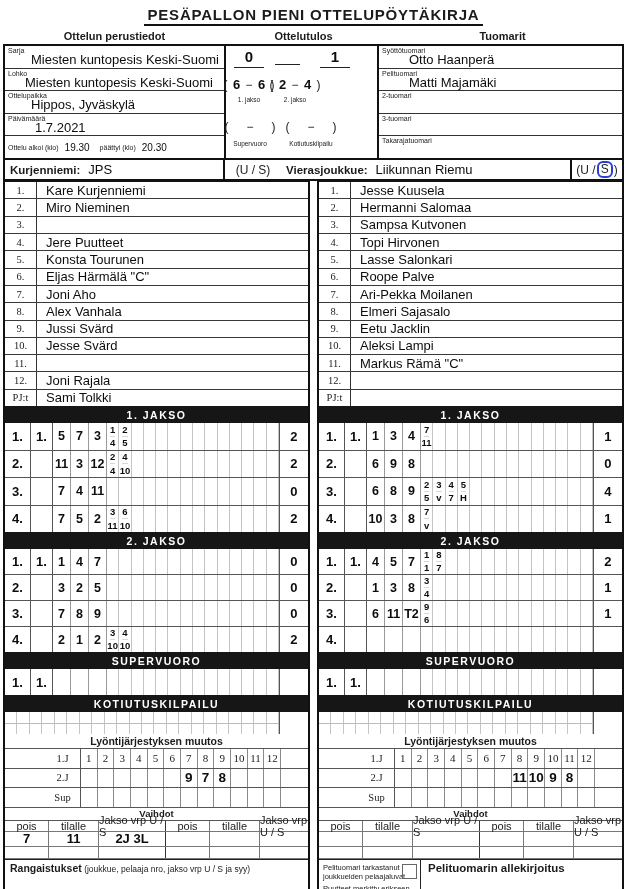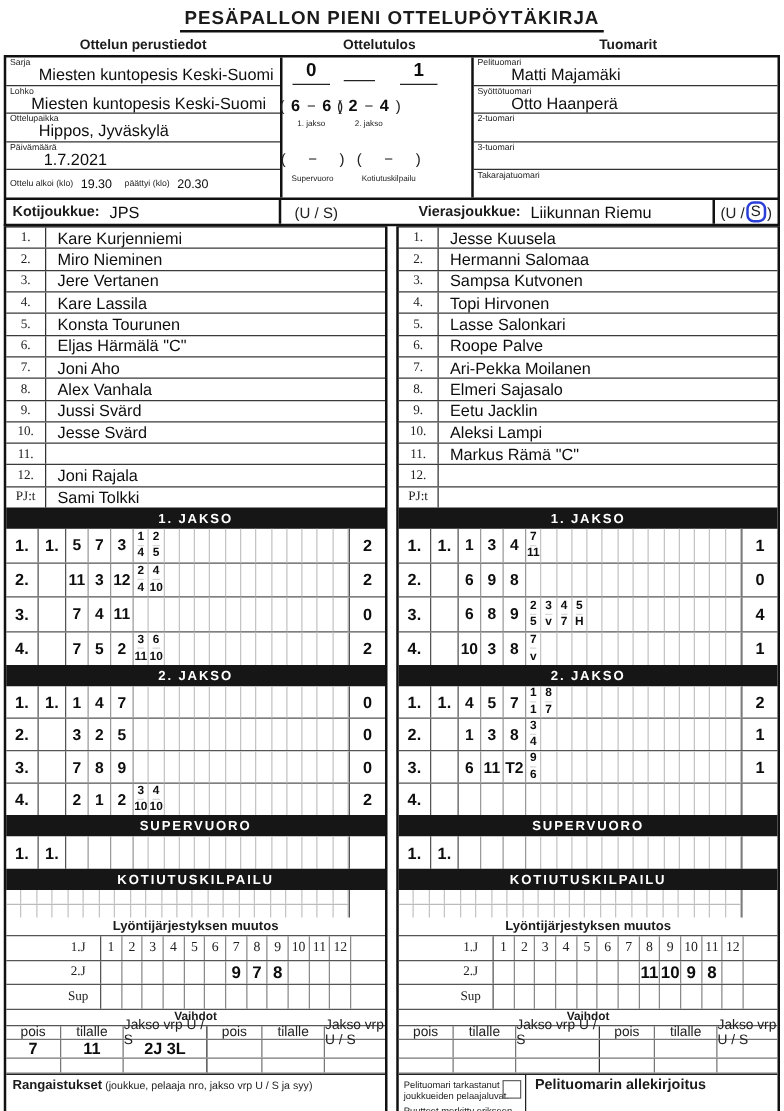--- a/index.html
+++ b/index.html
@@ -38,21 +38,21 @@
   .grp{position:absolute;display:flex;justify-content:center;gap:5px;font-size:12px;align-items:center;color:#222;}
   .grp .gnum{font-size:13px;font-weight:bold;min-width:8px;text-align:center;color:#0d0d0d;}
   .g1{left:0;top:31px;width:46px;} .g2{left:46px;top:31px;width:46px;}
   .g3{left:2px;top:74px;width:44px;} .g4{left:58px;top:74px;width:54px;}
   .glabel{position:absolute;font-size:6.5px;text-align:center;color:#222;}
   .gl1{left:0;top:50px;width:46px;} .gl2{left:46px;top:50px;width:46px;}
   .gl3{left:0;top:94px;width:48px;} .gl4{left:54px;top:94px;width:62px;}
   
   .teamrow{display:flex;height:21px;border:2px solid #111;border-top:none;box-sizing:border-box;}
   .tcell{display:flex;align-items:center;gap:8px;padding-left:5px;box-sizing:border-box;}
-  .thome{width:218px;} .taway{width:289px;justify-content:center;}
+  .thome{width:218px;} .taway{width:289px;}
   .tlabel{font-weight:bold;font-size:11.5px;color:#1b1b1b;}
   .tname{font-size:13px;color:#0d0d0d;}
   .tus{display:flex;align-items:center;justify-content:center;font-size:12px;border-left:2px solid #111;box-sizing:border-box;color:#222;}
   .tus-h{width:58px;} .tus-a{flex:1;}
   .scircle{display:inline-block;border:2px solid #2b3fd8;border-radius:6px;padding:0 2px;margin:0 1px;line-height:1.05;}
   
   .halves{display:flex;gap:7px;}
   .half{flex:1;border:2px solid #111;border-top-width:1px;box-sizing:border-box;display:flex;flex-direction:column;}
   
   .roster{height:224px;display:flex;flex-direction:column;}
@@ -199,45 +199,45 @@
         <span class="gnum"></span>
         <span>−</span>
         <span class="gnum"></span>
         <span>)</span>
       </div>
       <div class="glabel gl4">Kotiutuskilpailu</div>
     </div>
 
     <div class="box refbox">
       <div class="refrow">
+        <span class="flabel">Syöttötuomari</span>
+        <span class="refval">Otto Haanperä</span>
+      </div>
+      <div class="refrow">
         <span class="flabel">Pelituomari</span>
         <span class="refval">Matti Majamäki</span>
-      </div>
-      <div class="refrow">
-        <span class="flabel">Syöttötuomari</span>
-        <span class="refval">Otto Haanperä</span>
       </div>
       <div class="refrow">
         <span class="flabel">2-tuomari</span>
         <span class="refval"></span>
       </div>
       <div class="refrow">
         <span class="flabel">3-tuomari</span>
         <span class="refval"></span>
       </div>
       <div class="refrow">
         <span class="flabel">Takarajatuomari</span>
         <span class="refval"></span>
       </div>
     </div>
   </div>
 
   <div class="teamrow">
     <div class="tcell thome">
-      <span class="tlabel">Kotijoukkue:</span>
+      <span class="tlabel">Kurjenniemi:</span>
       <span class="tname">JPS</span>
     </div>
     <div class="tus tus-h">(U / S)</div>
     <div class="tcell taway">
       <span class="tlabel">Vierasjoukkue:</span>
       <span class="tname">Liikunnan Riemu</span>
     </div>
     <div class="tus tus-a">
       <span>(U /</span>
       <span class="scircle" style="border-color: rgb(43, 63, 216);">S</span>
@@ -251,25 +251,24 @@
           <div class="rrow">
             <div class="rnum">1.</div>
             <div class="rname">Kare Kurjenniemi</div>
           </div>
           <div class="rrow">
             <div class="rnum">2.</div>
             <div class="rname">Miro Nieminen</div>
           </div>
           <div class="rrow">
             <div class="rnum">3.</div>
-            <div class="rname">Jere Vertanen</div>
           </div>
           <div class="rrow">
             <div class="rnum">4.</div>
-            <div class="rname">Kare Lassila</div>
+            <div class="rname">Jere Puutteet</div>
           </div>
           <div class="rrow">
             <div class="rnum">5.</div>
             <div class="rname">Konsta Tourunen</div>
           </div>
           <div class="rrow">
             <div class="rnum">6.</div>
             <div class="rname">Eljas Härmälä "C"</div>
           </div>
           <div class="rrow">

